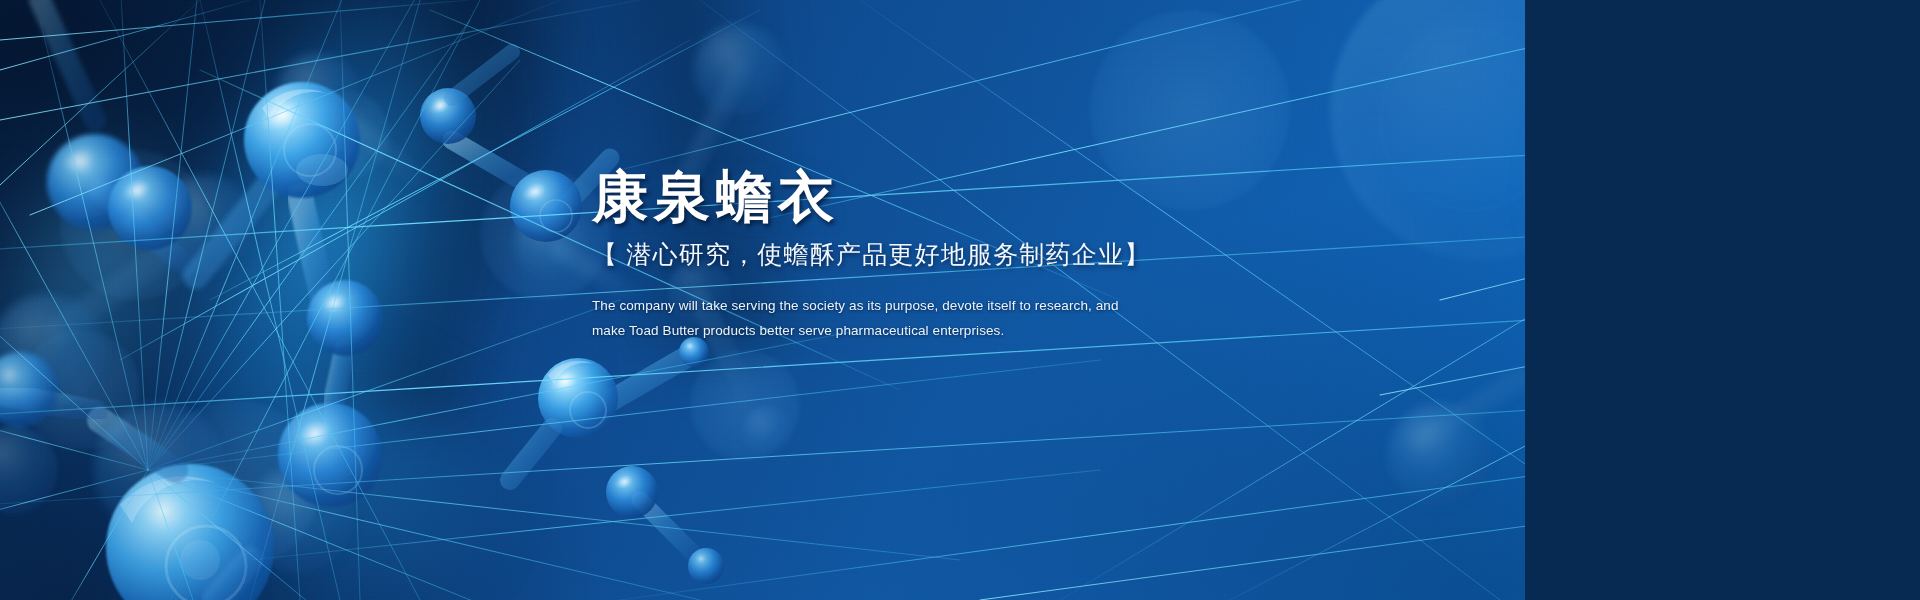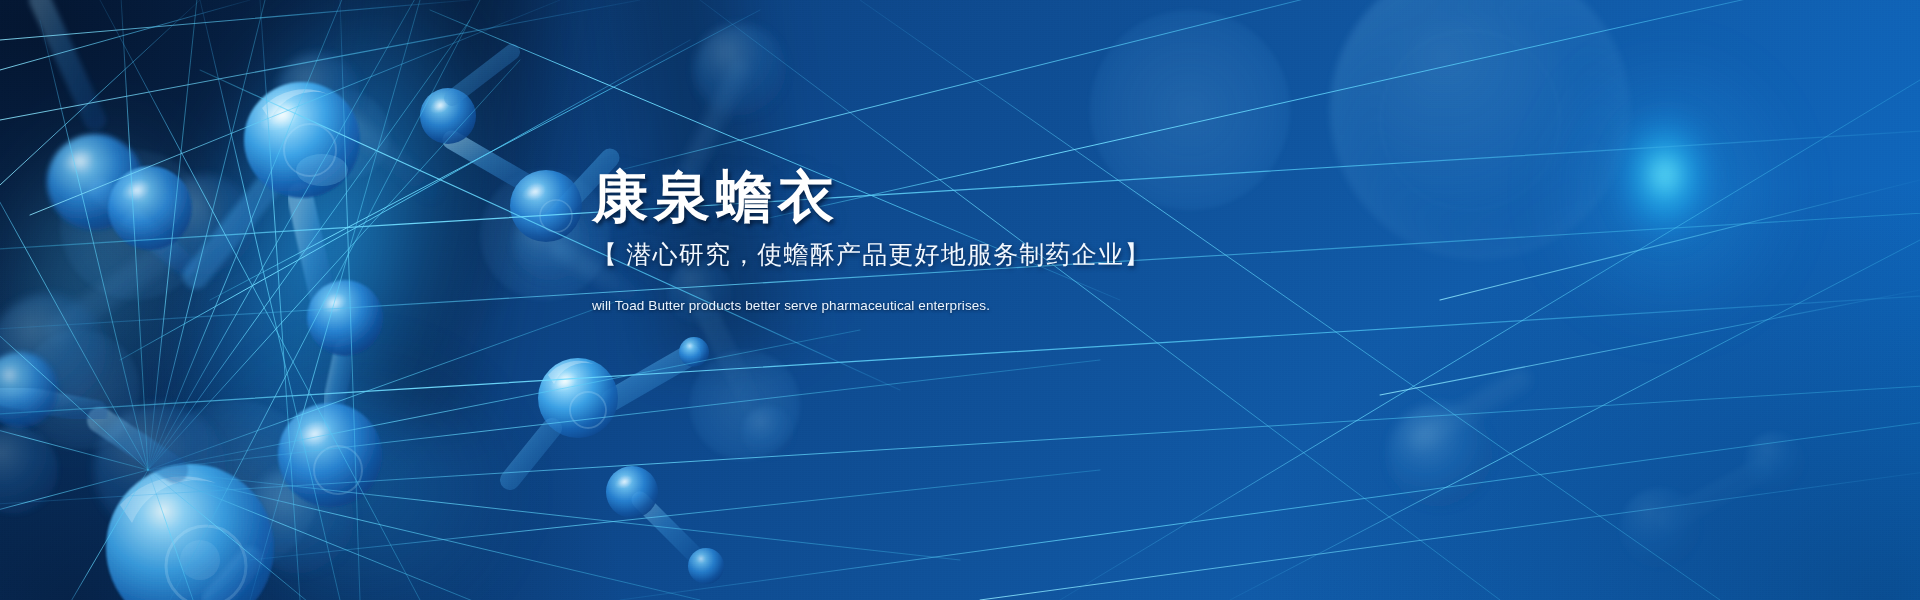--- a/index.html
+++ b/index.html
@@ -4,21 +4,21 @@
 <title>Banner</title>
 <style>
   * { margin:0; padding:0; box-sizing:border-box; }
   html,body{ background:#062a52; }
   body{
     font-family:"Liberation Sans", sans-serif;
   }
 
   #banner{
     position:relative;
-    width:1920px;
+    width:1525px;
     height:600px;
     overflow:hidden;
     background:#4d7c0f;
   }
 
   
   .bg-base{
     position:absolute; inset:0;
     background:
       linear-gradient(118deg,
@@ -452,18 +452,19 @@
         <path d="M1380 395 L1920 290" stroke="url(#lnC)" stroke-width="1.1"></path>
         <path d="M250 560 L1100 470" stroke="url(#lnB)" stroke-width=".9"></path>
       </g>
     </svg>
   </div>
 
   <div class="copy">
     <div class="title">康泉蟾衣</div>
     <div class="subtitle">【 潜心研究，使蟾酥产品更好地服务制药企业】</div>
     <div class="en-block">
-      <div class="en-line">will Toad Butter products better serve pharmaceutical enterprises.</div>
+      <div class="en-line">The company will take serving the society as its purpose, devote itself to research, and</div>
+      <div class="en-line">make Toad Butter products better serve pharmaceutical enterprises.</div>
     </div>
   </div>
 
   <div class="grain"></div>
 </div>
 
 </body></html>

